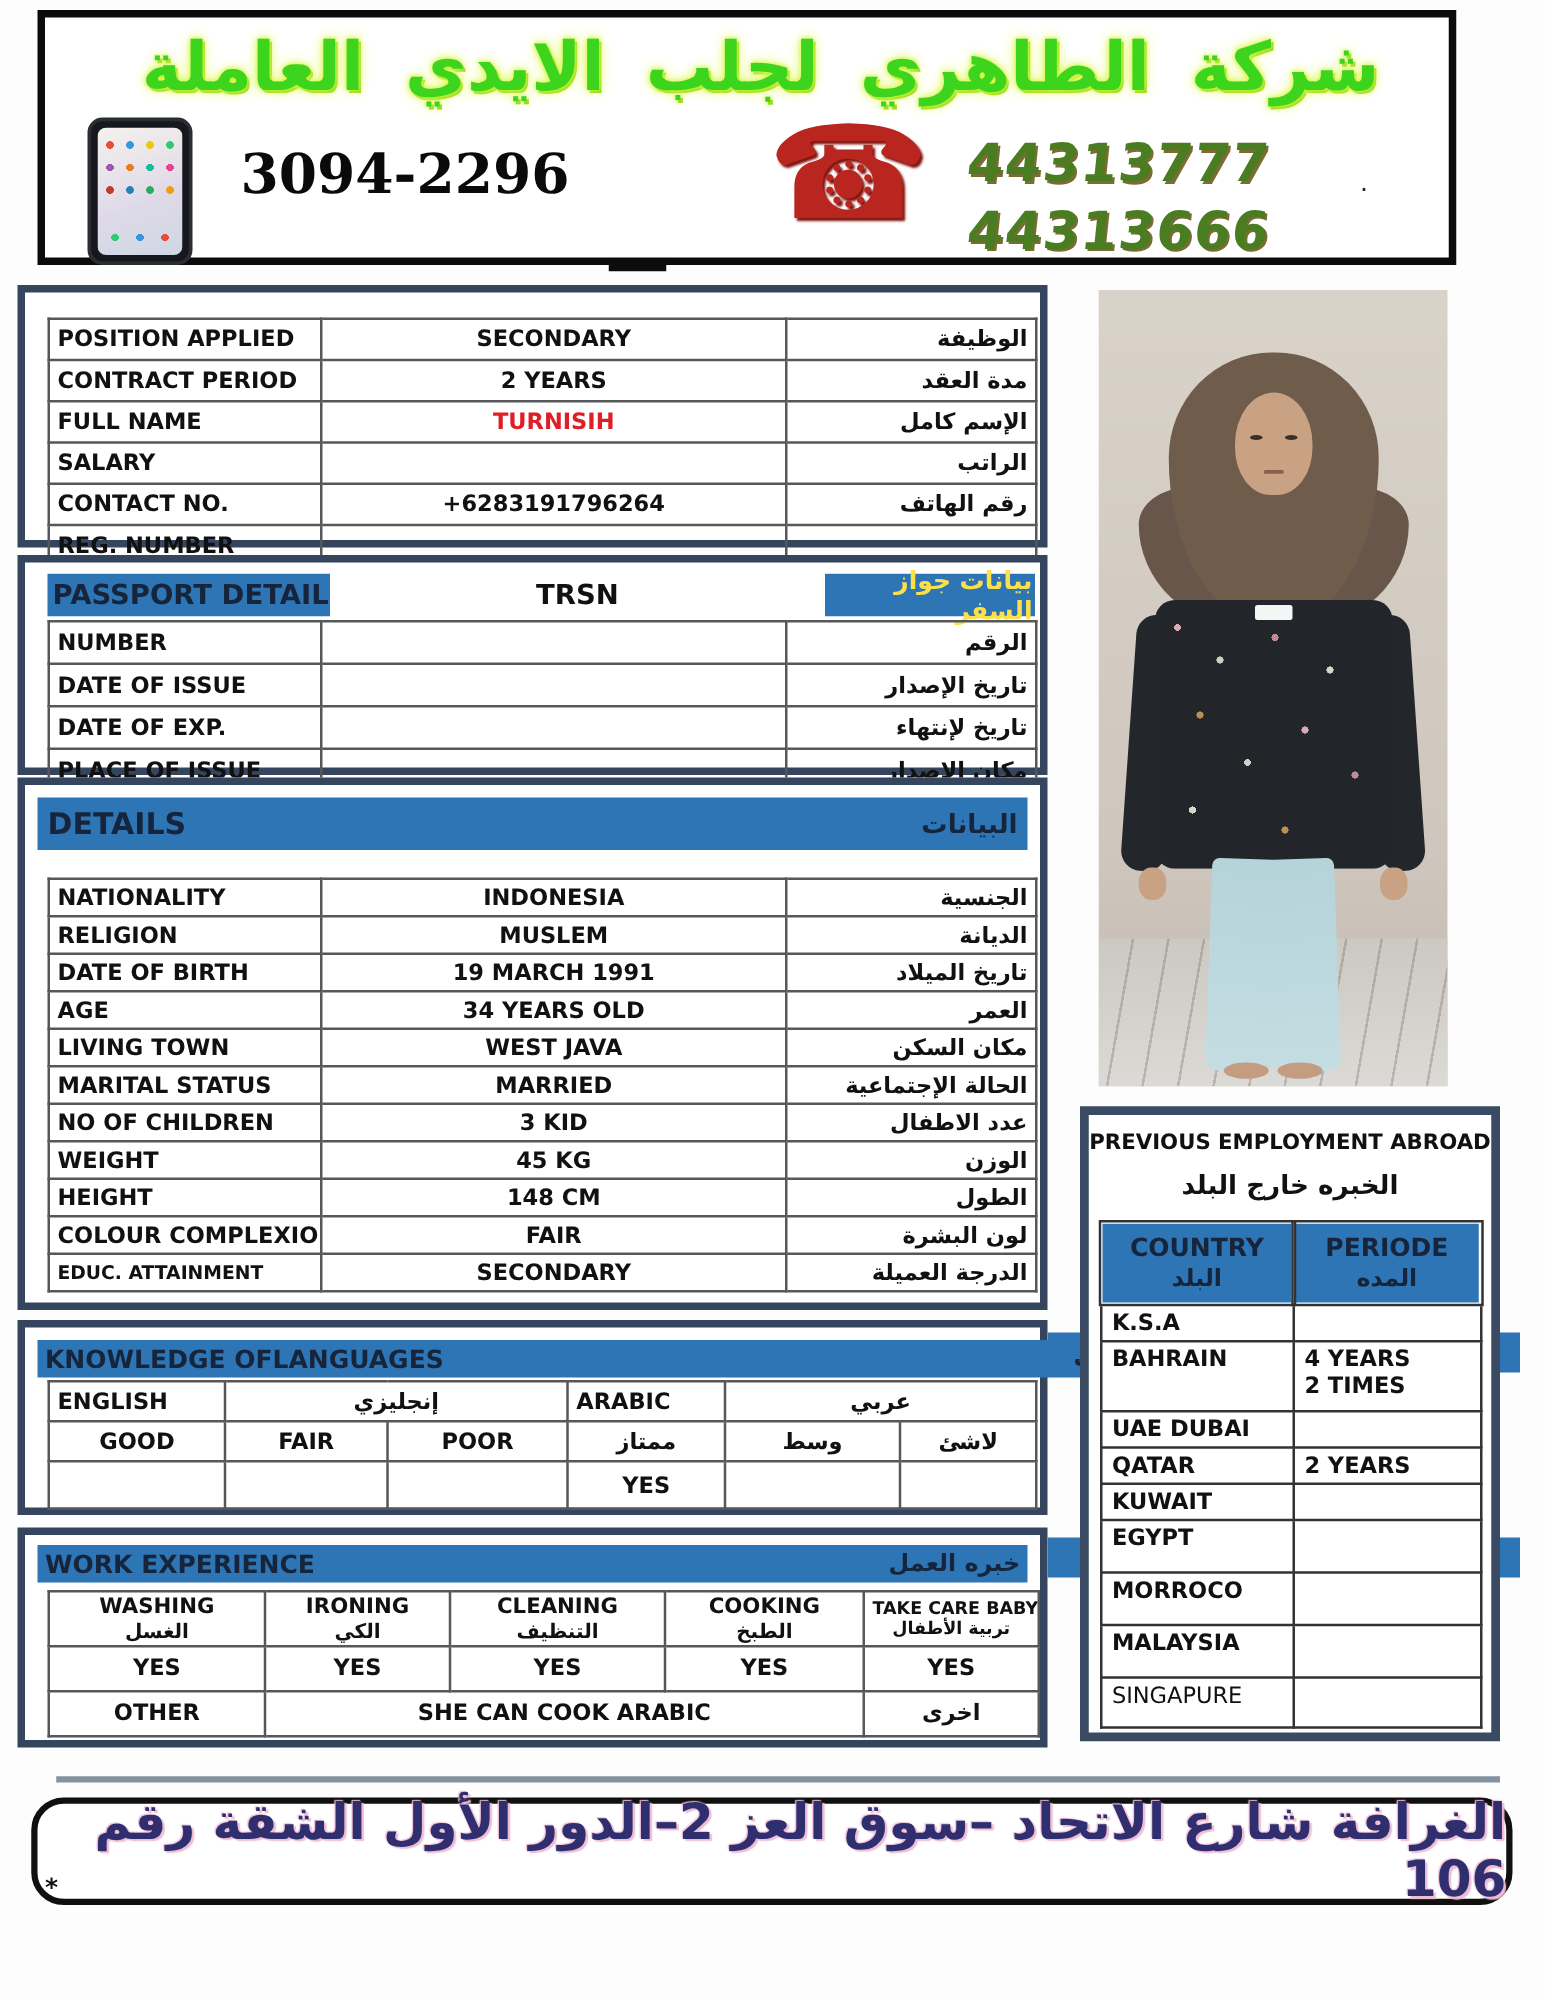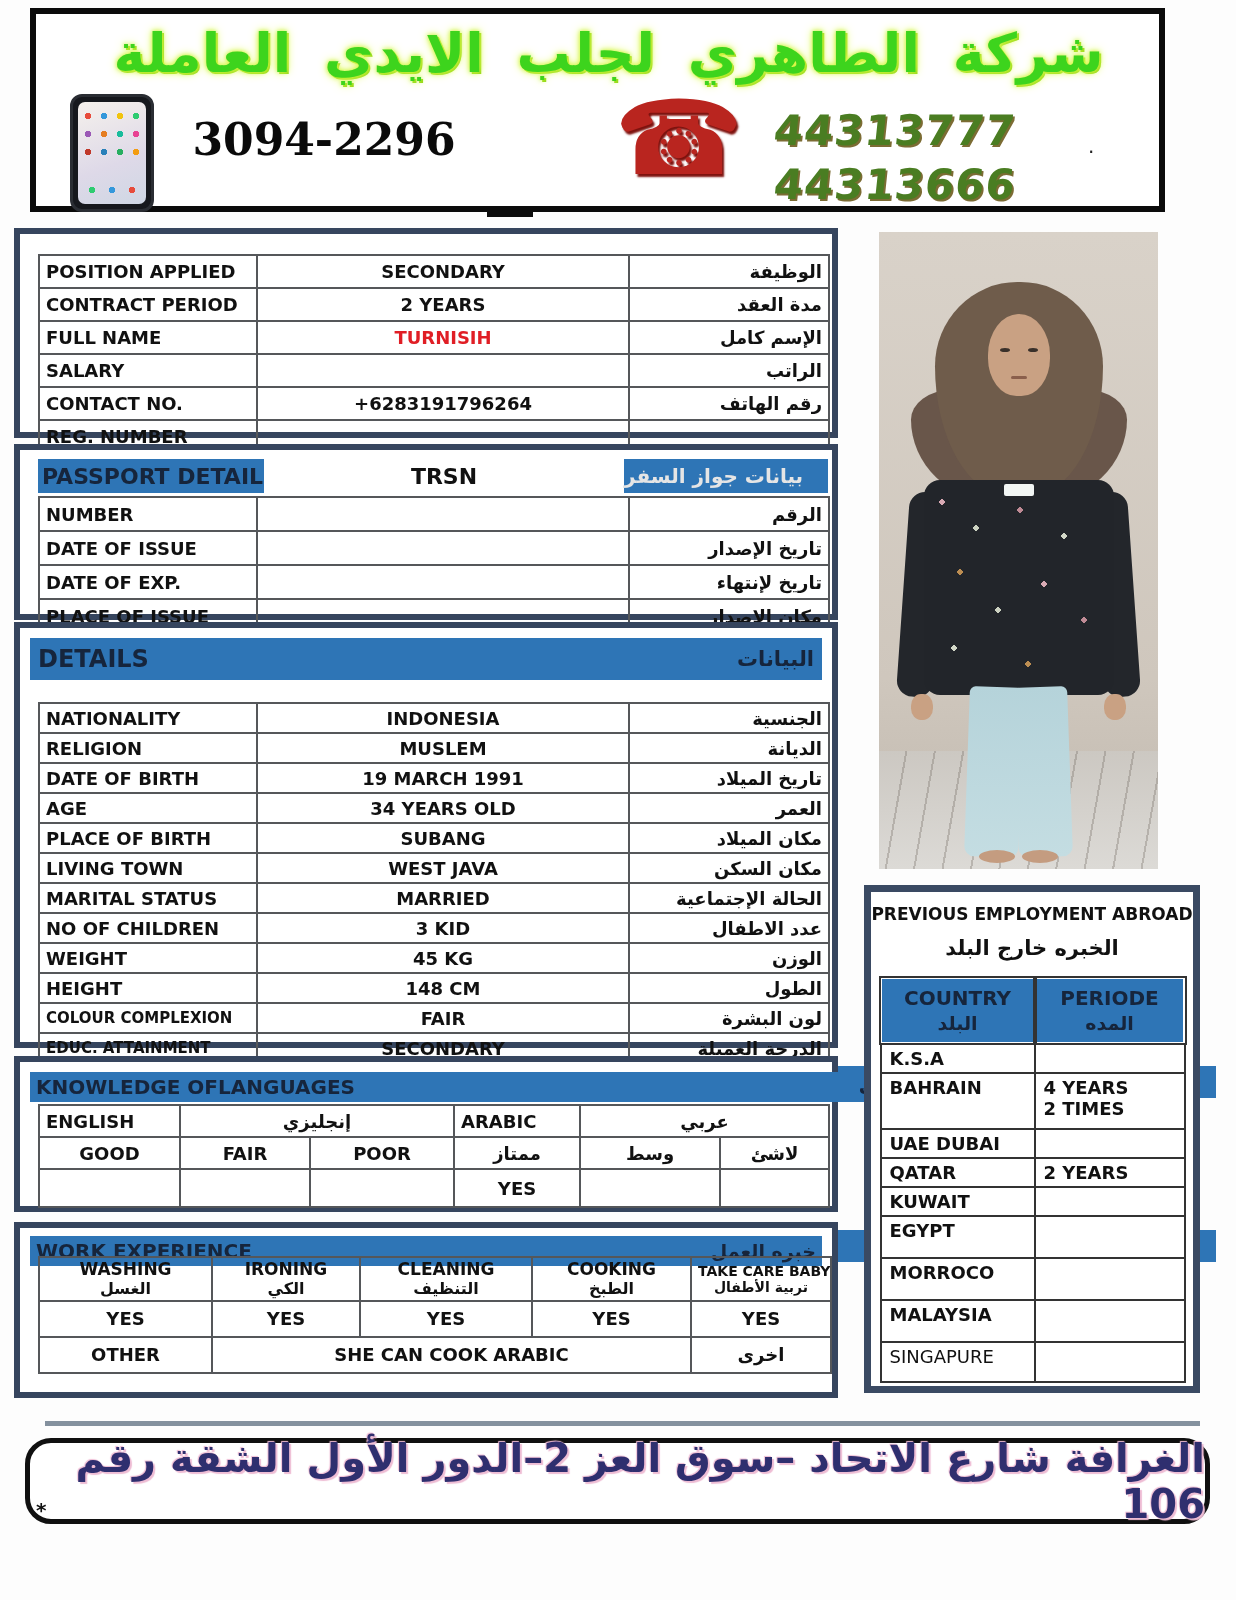--- a/index.html
+++ b/index.html
@@ -56,22 +56,22 @@
   .boxA table{position:absolute;left:18px;top:20px;width:790px;}
   .boxA td{height:27px;}
   .boxA tr:nth-child(3) td.val{color:#e01e25;}
 
   
   .boxB{left:14px;top:444px;width:824px;height:176px;}
   .pp-head{position:absolute;left:18px;top:8px;width:790px;height:36px;display:flex;align-items:center;}
   .pp-chip-l{width:226px;height:34px;background:#2e75b6;display:flex;align-items:center;
              font-size:22px;font-weight:700;color:#16253c;padding-left:4px;box-sizing:border-box;}
   .pp-center{flex:1;text-align:center;font-size:22px;font-weight:700;}
-  .pp-chip-r{width:204px;height:34px;background:#2e75b6;display:flex;align-items:center;justify-content:flex-end;
-             font-size:20px;font-weight:700;color:#e5e5e5;direction:rtl;padding-right:2px;box-sizing:border-box;}
+  .pp-chip-r{width:168px;height:34px;background:#2e75b6;display:flex;align-items:center;justify-content:flex-end;
+             font-size:20px;font-weight:700;color:#fde047;direction:rtl;padding-right:2px;box-sizing:border-box;}
   .boxB table{position:absolute;left:18px;top:46px;width:790px;}
   .boxB td{height:28px;}
 
   
   .boxC{left:14px;top:622px;width:824px;height:426px;}
   .det-bar{position:absolute;left:10px;top:10px;width:792px;height:42px;background:#2e75b6;
            display:flex;align-items:center;justify-content:space-between;padding:0 8px;box-sizing:border-box;}
   .det-bar .en{font-size:24px;font-weight:700;color:#16253c;}
   .det-bar .arr{font-size:21px;font-weight:700;color:#16253c;direction:rtl;}
   .boxC table{position:absolute;left:18px;top:74px;width:790px;}
@@ -89,21 +89,21 @@
   td.halfdiv{border-left:3px solid #222;}
   .boxD .r1 td{font-size:18px;}
   .boxD .r3 td{height:32px;border-top:2px solid #55575a;}
 
   
   .boxE{left:14px;top:1222px;width:824px;height:176px;}
   .we-bar{position:absolute;left:10px;top:8px;width:792px;height:30px;background:#2e75b6;
           display:flex;align-items:center;justify-content:space-between;padding:0 6px;box-sizing:border-box;}
   .we-bar .en{font-size:20px;font-weight:700;color:#16253c;}
   .we-bar .arr{font-size:19px;font-weight:700;color:#16253c;direction:rtl;}
-  .boxE table{position:absolute;left:18px;top:28px;width:790px;}
+  .boxE table{position:absolute;left:18px;top:44px;width:790px;}
   .boxE td{text-align:center;white-space:normal;}
   .boxE .skill div{line-height:1.15;font-size:17px;}
   .boxE .skill .ara{direction:rtl;font-size:16px;}
   .boxE .skill:last-child div{font-size:14px;}
   .boxE .yesrow td{height:30px;font-size:18px;}
   .boxE .otherrow td{height:30px;font-size:18px;}
   .boxE .otherrow .ara{direction:rtl;}
 
   
   .strip{background:#2e75b6;}
@@ -299,25 +299,20 @@
           <td class="lbl">DATE OF BIRTH</td>
           <td class="val">19 MARCH 1991</td>
           <td class="ar">تاريخ الميلاد</td>
         </tr>
           <tr>
           <td class="lbl">AGE</td>
           <td class="val">34 YEARS OLD</td>
           <td class="ar">العمر</td>
         </tr>
           <tr>
-          <td class="lbl">PLACE OF BIRTH</td>
-          <td class="val">SUBANG</td>
-          <td class="ar">مكان الميلاد</td>
-        </tr>
-          <tr>
           <td class="lbl">LIVING TOWN</td>
           <td class="val">WEST JAVA</td>
           <td class="ar">مكان السكن</td>
         </tr>
           <tr>
           <td class="lbl">MARITAL STATUS</td>
           <td class="val">MARRIED</td>
           <td class="ar">الحالة الإجتماعية</td>
         </tr>
           <tr>

